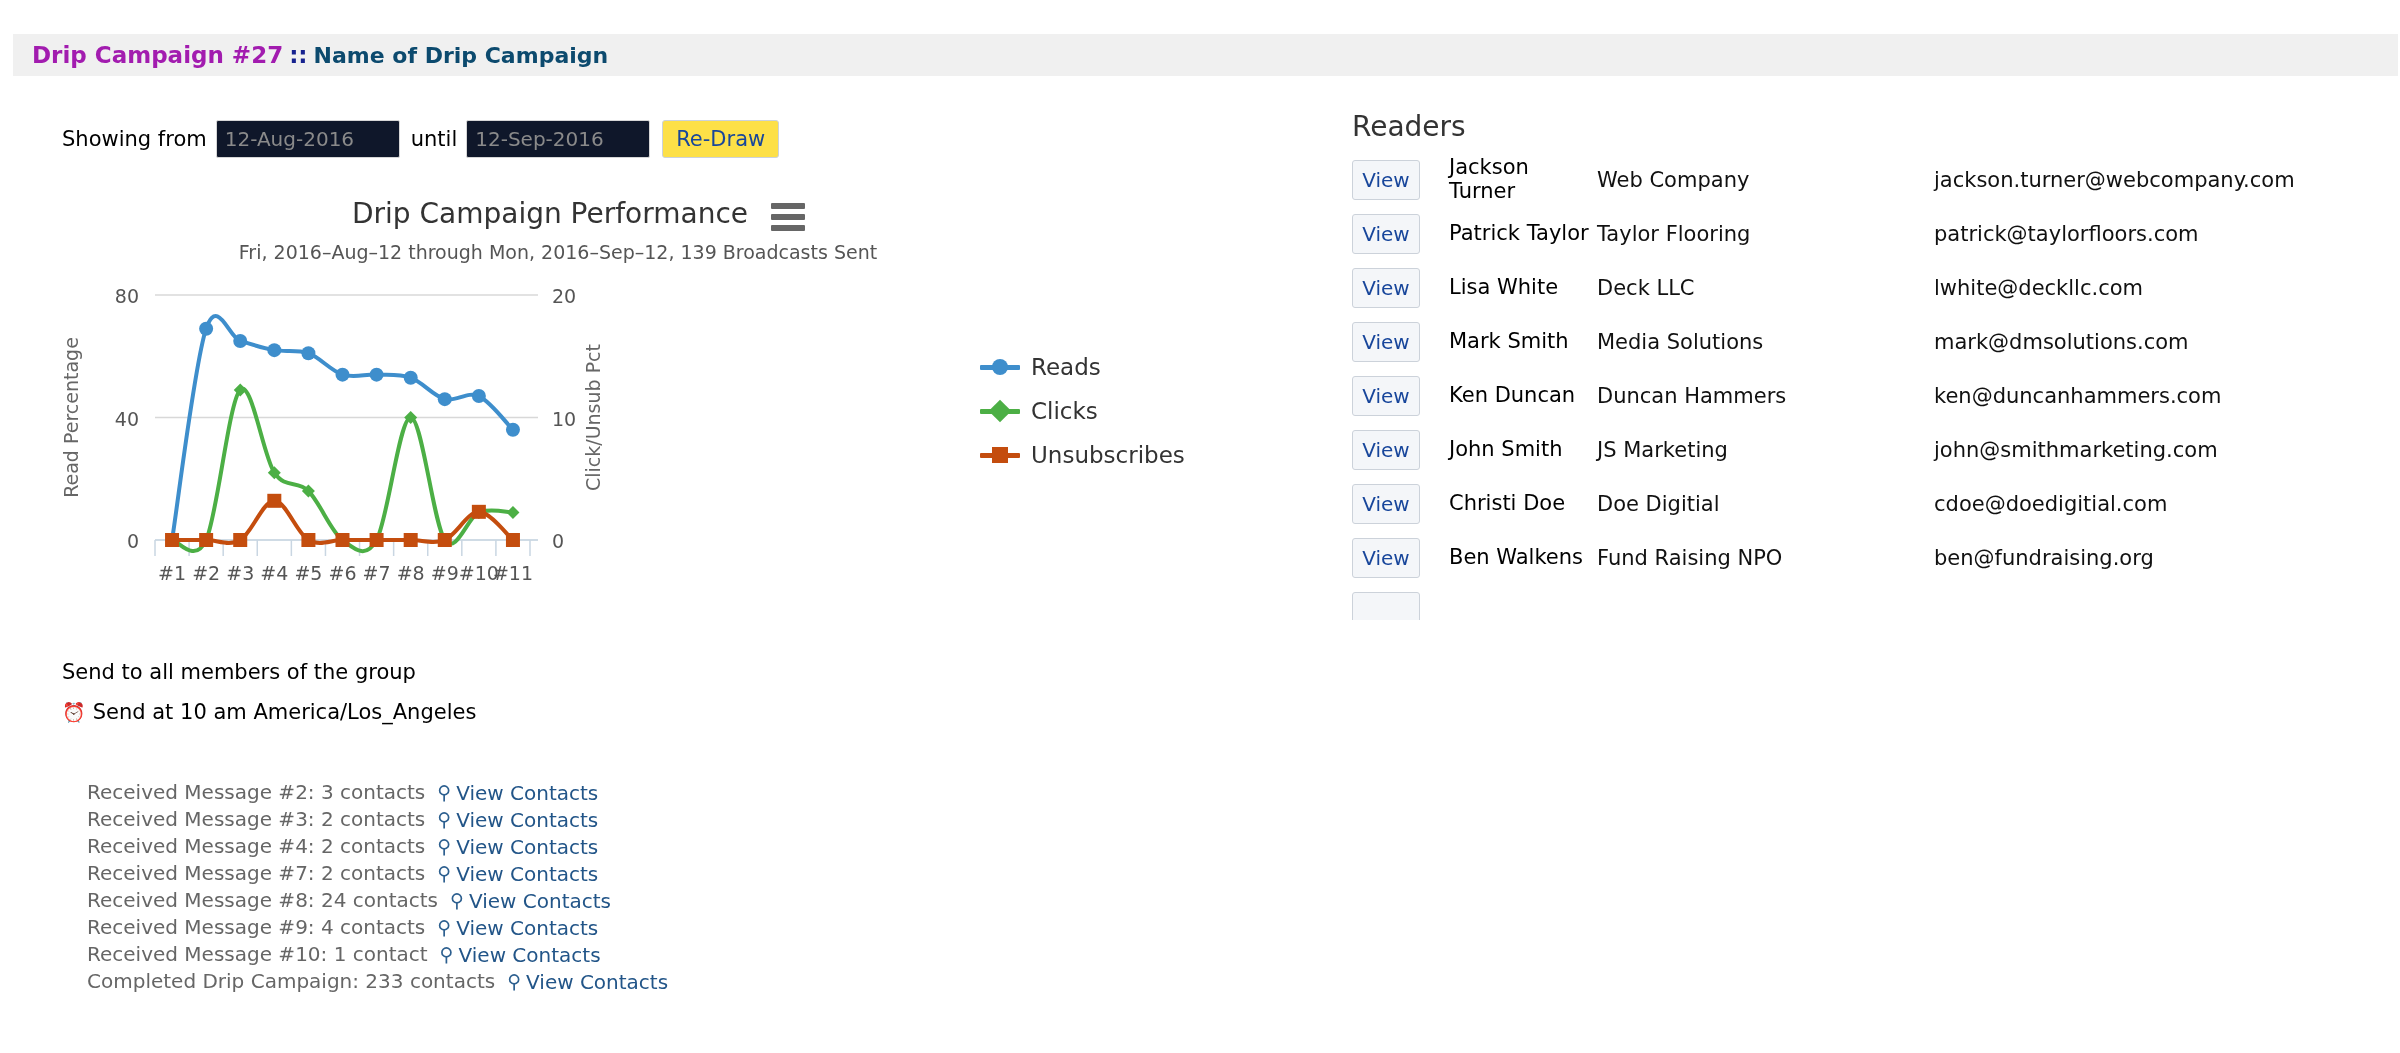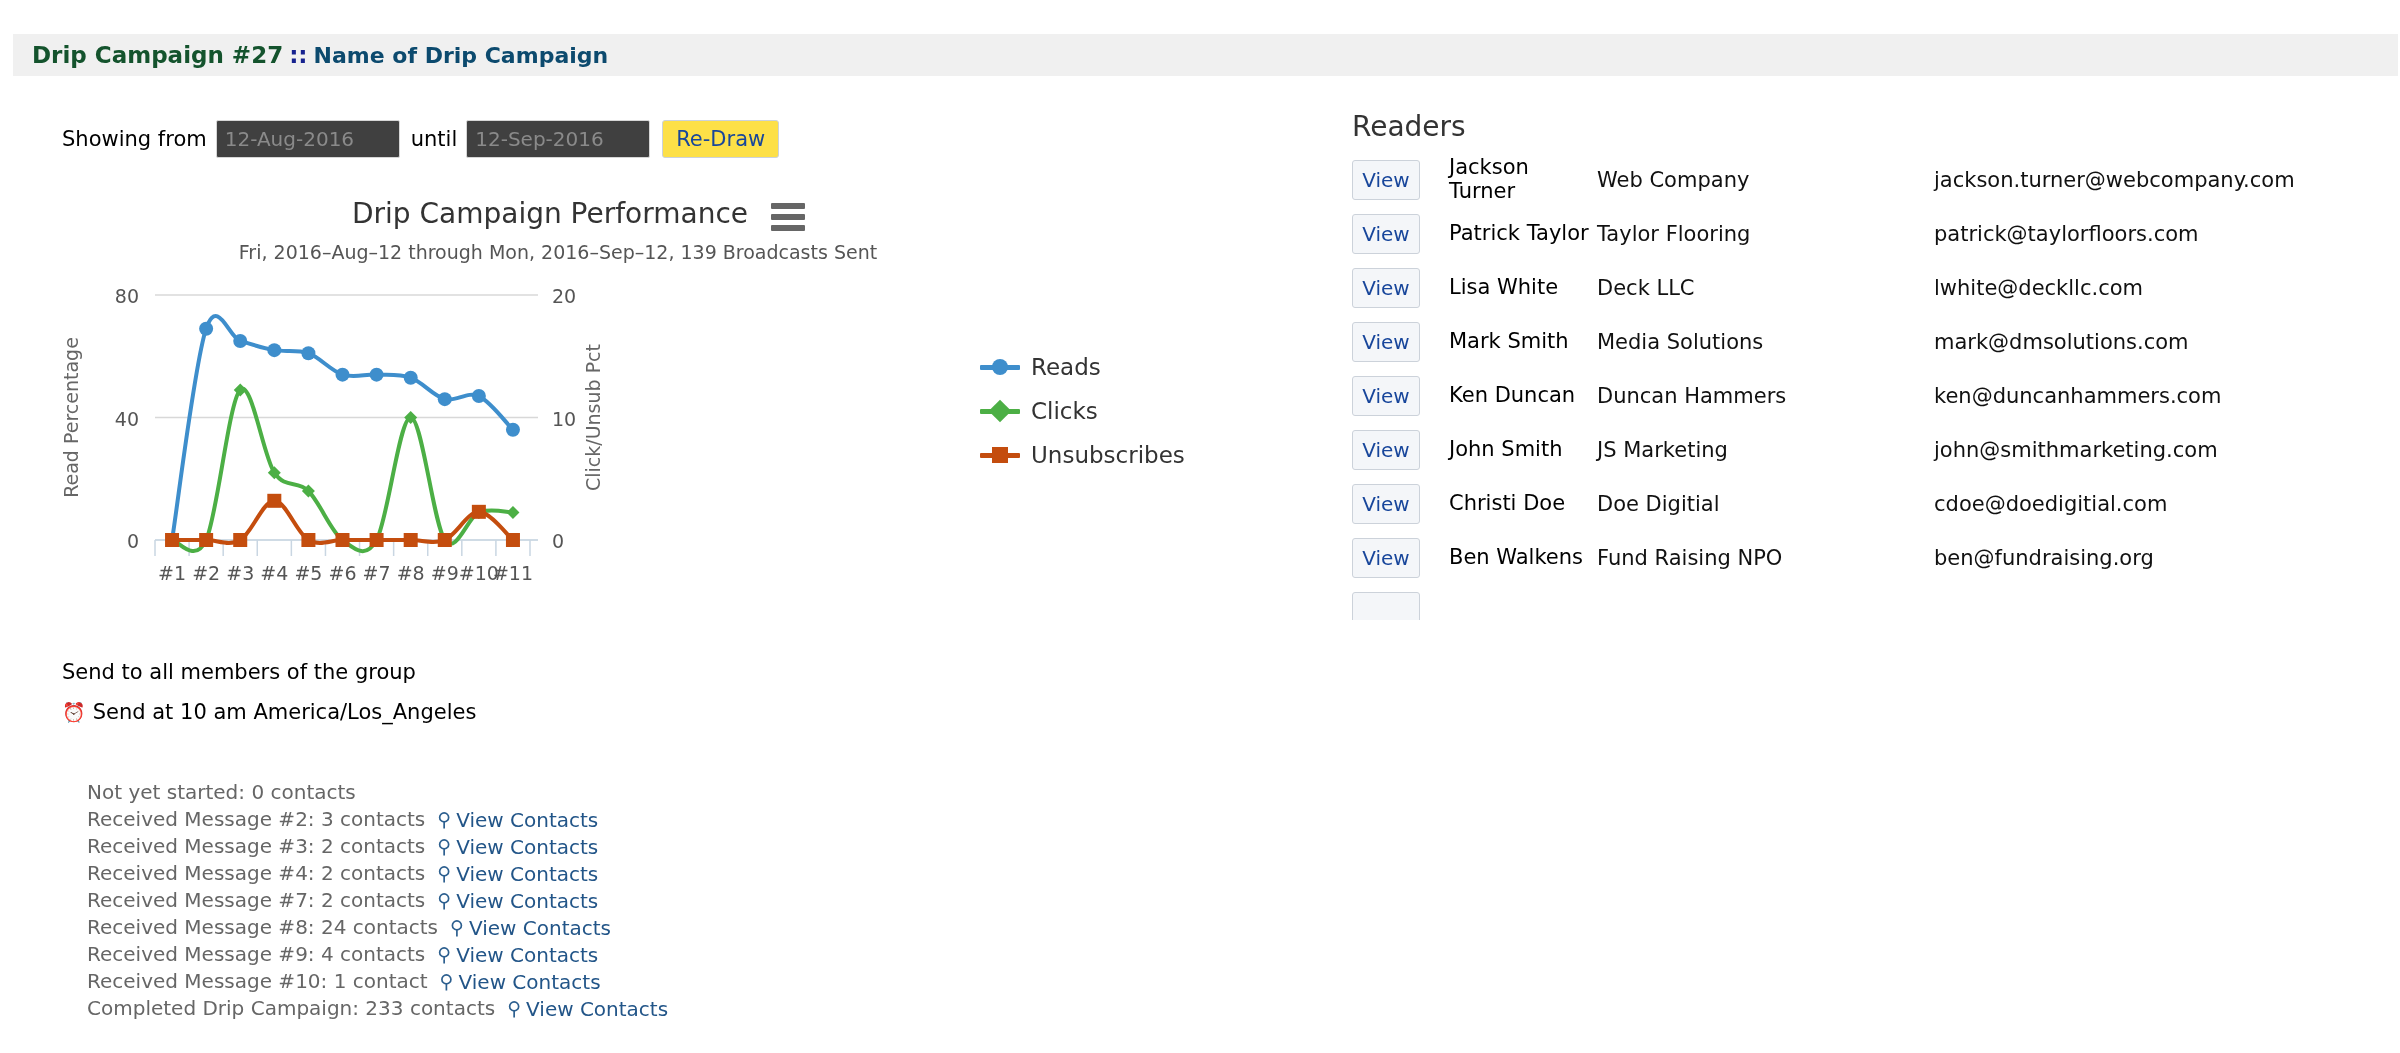--- a/index.html
+++ b/index.html
@@ -21,21 +21,21 @@
   
   .title-bar {
     position: absolute;
     left: 13px; top: 34px;
     width: 2385px; height: 42px;
     background: #f0f0f0;
     display: flex; align-items: center;
     padding-left: 19px;
   }
   .title-bar .t-main {
-    font-size: 23px; font-weight: bold; color: #14532d;
+    font-size: 23px; font-weight: bold; color: #a21caf;
     letter-spacing: 0px;
   }
   .title-bar .t-sep {
     font-size: 23px; font-weight: bold; color: #16228f;
     margin: 0 6px;
   }
   .title-bar .t-name {
     font-size: 22px; font-weight: bold; color: #0c4a6e;
   }
 
@@ -45,21 +45,21 @@
     left: 62px; top: 120px;
     display: flex; align-items: center;
     height: 38px;
   }
   .filter-label {
     font-size: 21px; color: #000; margin-right: 9px;
   }
   .date-input {
     width: 184px; height: 38px;
     border: 1px solid #d6d6d6;
-    background: #404040;
+    background: #0f172a;
     font-size: 20px;
     color: #8a8a8a;
     padding: 0 8px;
     font-family: "DejaVu Sans", "Liberation Sans", sans-serif;
     border-radius: 2px;
     outline: none;
   }
   .until-label { font-size: 21px; color: #000; margin: 0 9px 0 11px; }
   .redraw-btn {
     margin-left: 12px;
@@ -307,23 +307,20 @@
   <div class="send-info">
     <div class="send-line1">Send to all members of the group</div>
     <div class="send-line2">
       <span class="clock-icon">⏰</span>
       <span>Send at 10 am America/Los_Angeles</span>
     </div>
   </div>
 
   <div class="contacts" id="contacts-list">
       <div class="contact-row">
-        <span class="contact-text">Not yet started: 0 contacts</span>
-      </div>
-      <div class="contact-row">
         <span class="contact-text">Received Message #2: 3 contacts</span>
         <a class="contact-link">
           <span class="mag-icon">⚲</span>
           <span>View Contacts</span>
         </a>
       </div>
       <div class="contact-row">
         <span class="contact-text">Received Message #3: 2 contacts</span>
         <a class="contact-link">
           <span class="mag-icon">⚲</span>

